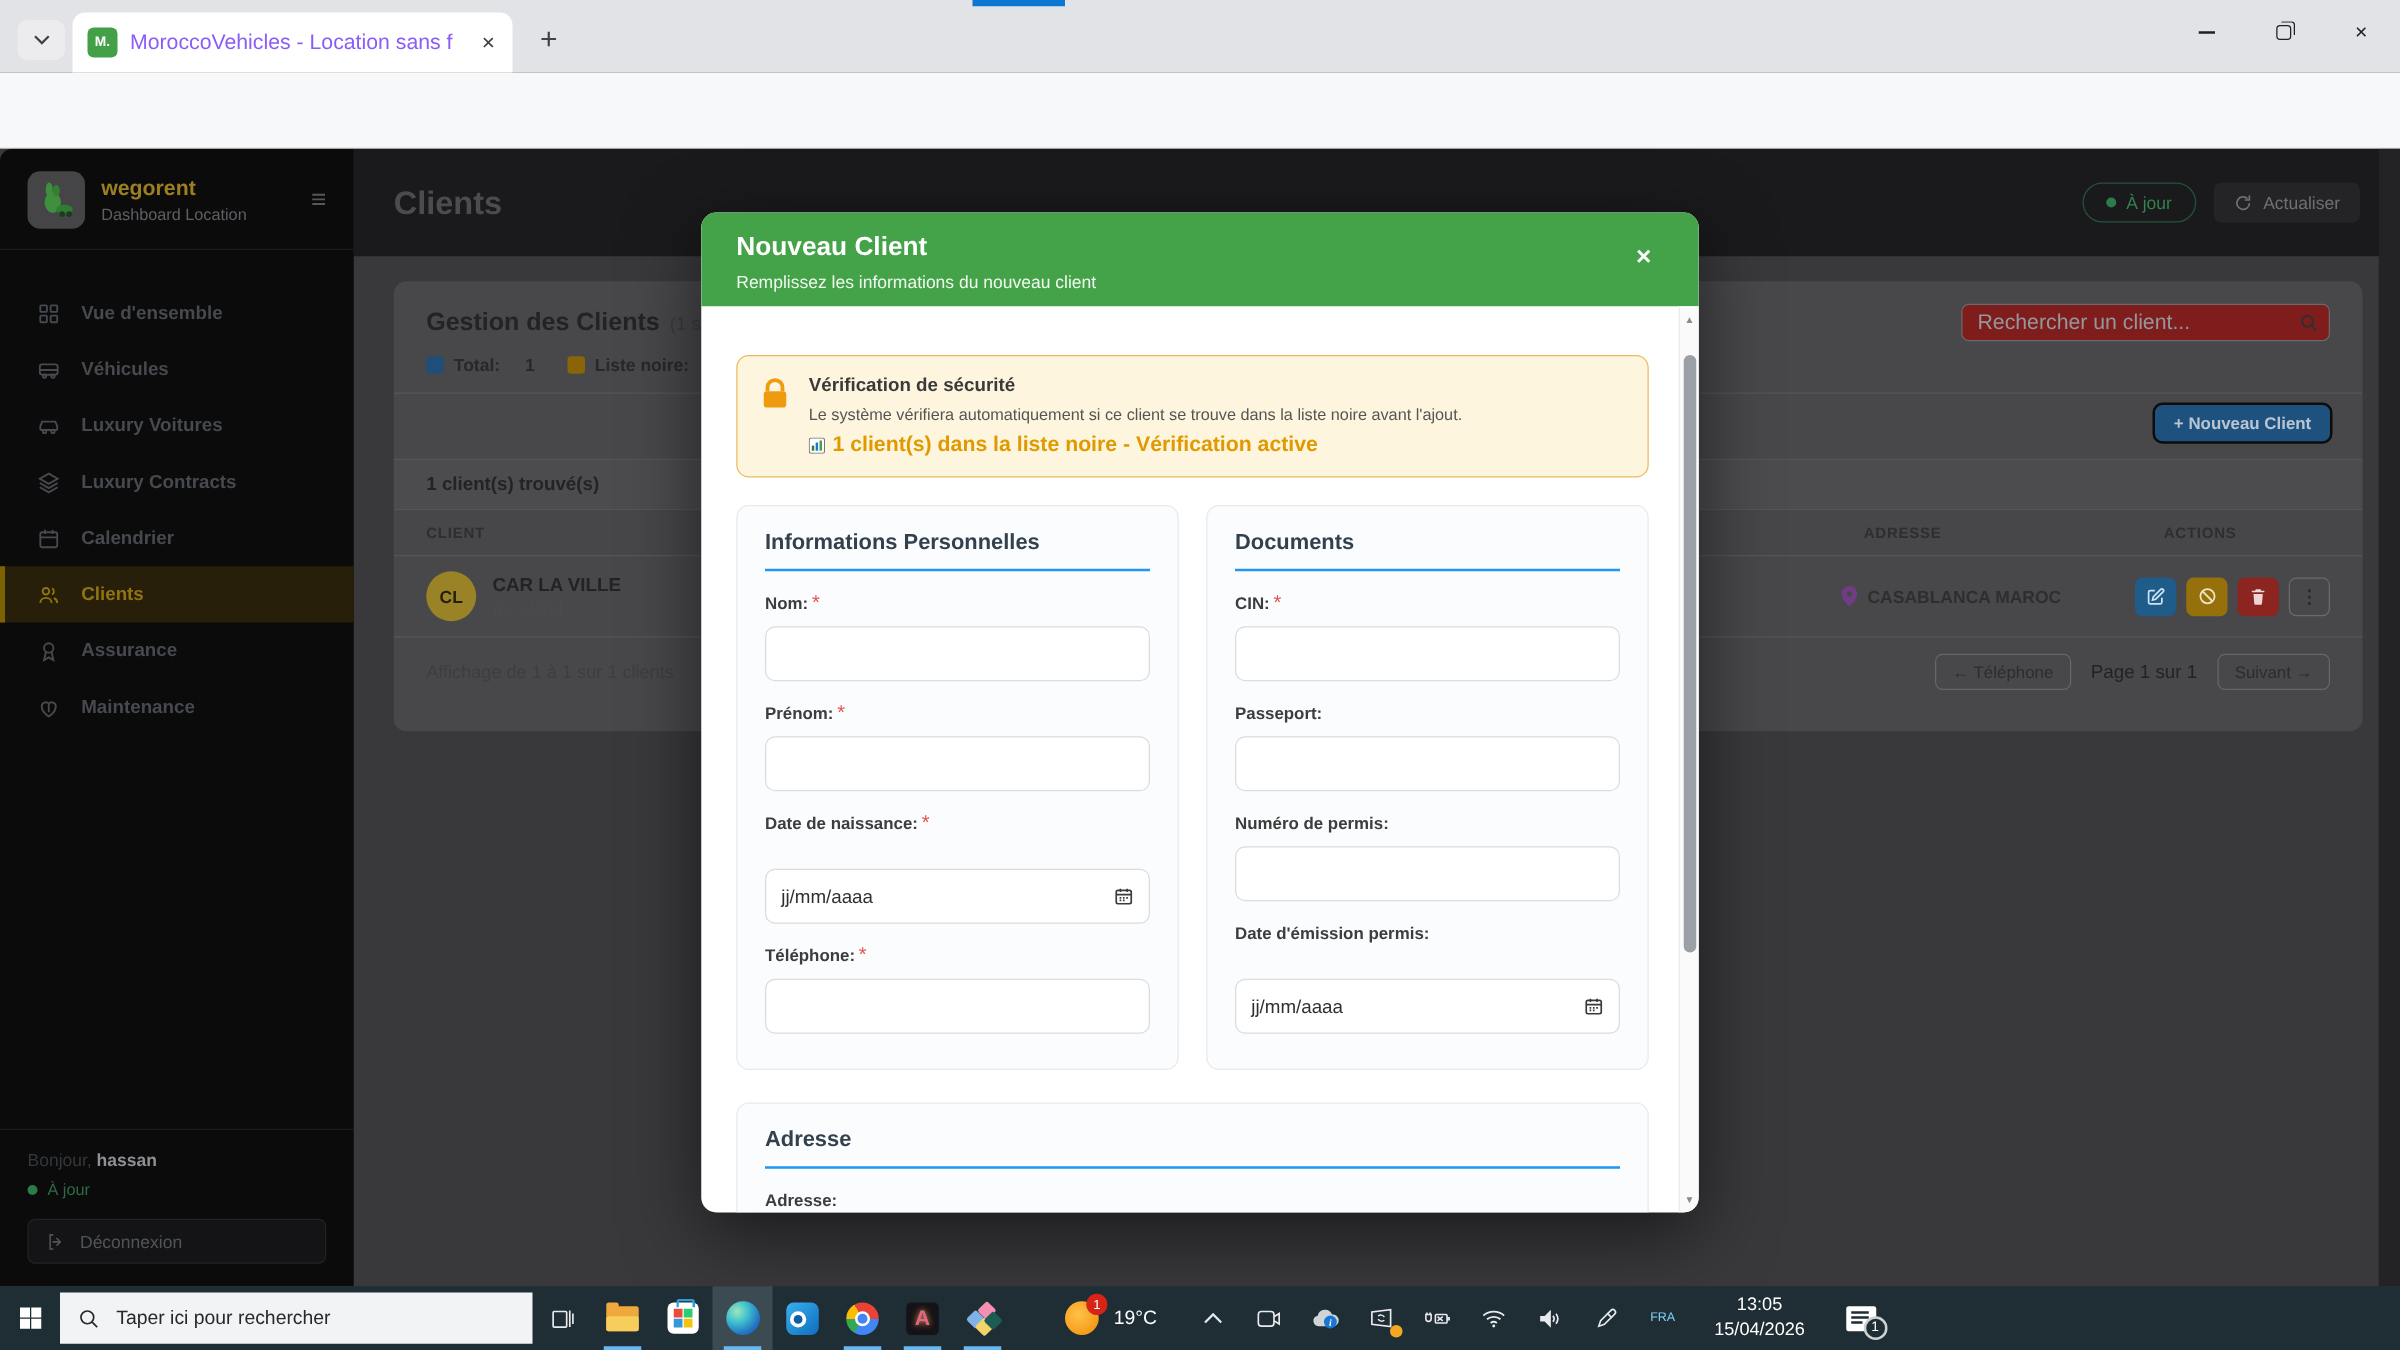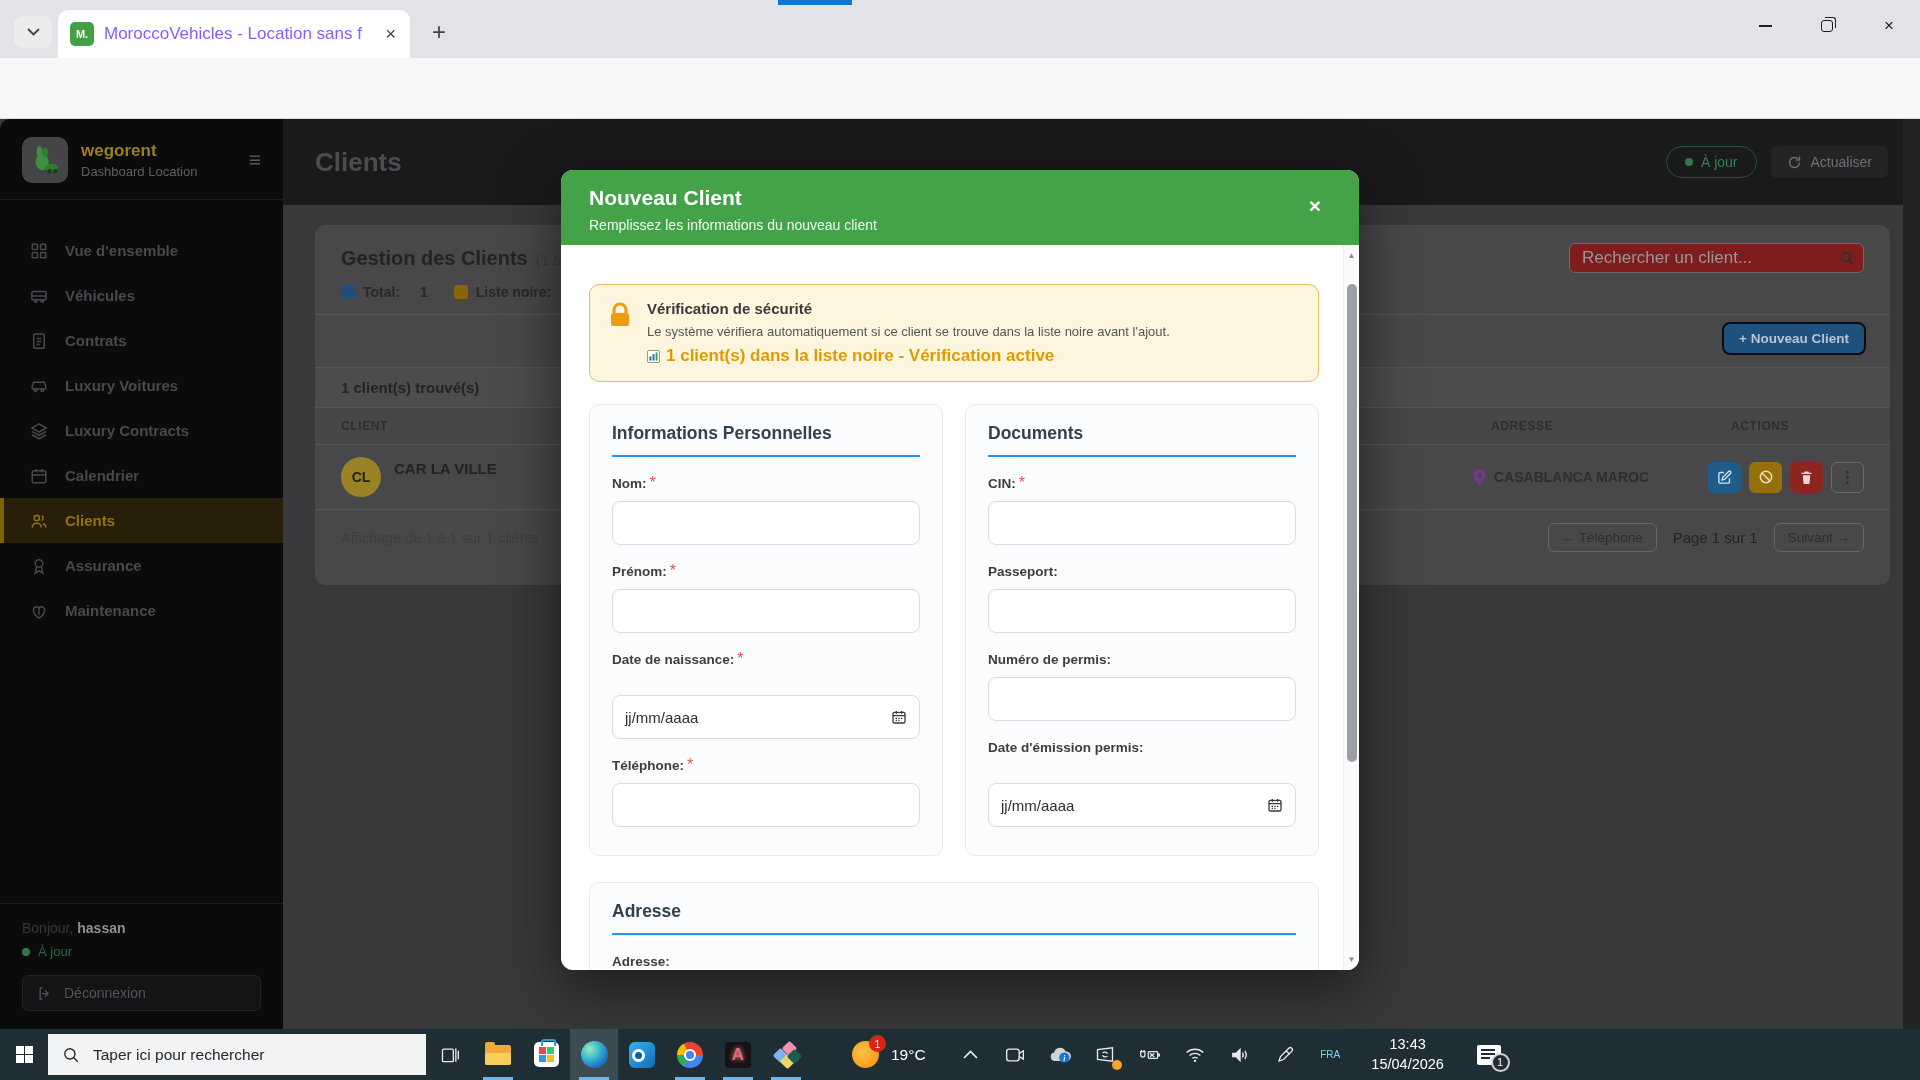--- a/index.html
+++ b/index.html
@@ -394,29 +394,20 @@
               <circle cx="7.5" cy="18.5" r="1.8"></circle>
               <circle cx="16.5" cy="18.5" r="1.8"></circle>
               <path d="M2.5 12h19"></path>
             </svg>
           </span>
         <span>Véhicules</span>
       </div>
       <div class="nav-item">
         <span class="nic">
             <svg width="18" height="18" viewBox="0 0 24 24" fill="none" stroke="currentColor" stroke-width="2">
-              <rect x="5" y="2.5" width="14" height="19" rx="2"></rect>
-              <path d="M9 8.5h6M9 12.5h6M9 16.5h4"></path>
-            </svg>
-          </span>
-        <span>Contrats</span>
-      </div>
-      <div class="nav-item">
-        <span class="nic">
-            <svg width="18" height="18" viewBox="0 0 24 24" fill="none" stroke="currentColor" stroke-width="2">
               <path d="M3 16v-4l2-5h14l2 5v4"></path>
               <path d="M3 16h18"></path>
               <circle cx="7.5" cy="17.5" r="1.8"></circle>
               <circle cx="16.5" cy="17.5" r="1.8"></circle>
             </svg>
           </span>
         <span>Luxury Voitures</span>
       </div>
       <div class="nav-item">
         <span class="nic">
@@ -696,21 +687,21 @@
     <span class="tray-ico">
       <svg width="18" height="18" viewBox="0 0 24 24" fill="none" stroke="#e8eaed" stroke-width="1.7">
           <path d="M4 20l2-6L17 3a2.5 2.5 0 0 1 4 4L10 18z"></path>
           <path d="M13 6l5 5"></path>
         </svg>
     </span>
     <span class="tray-ico">
         <span class="lang">FRA</span>
       </span>
     <span class="clock">
-      <div>13:43</div>
+      <div>13:05</div>
       <div>15/04/2026</div>
     </span>
     <span class="tray-ico" style="width:52px;">
       <span class="notif">
         <i style="top:4px; width:14px;"></i>
           <i style="top:8px; width:14px;"></i>
           <i style="top:12px; width:9px;"></i>
         <span class="notif-badge">1</span>
       </span>
     </span>

